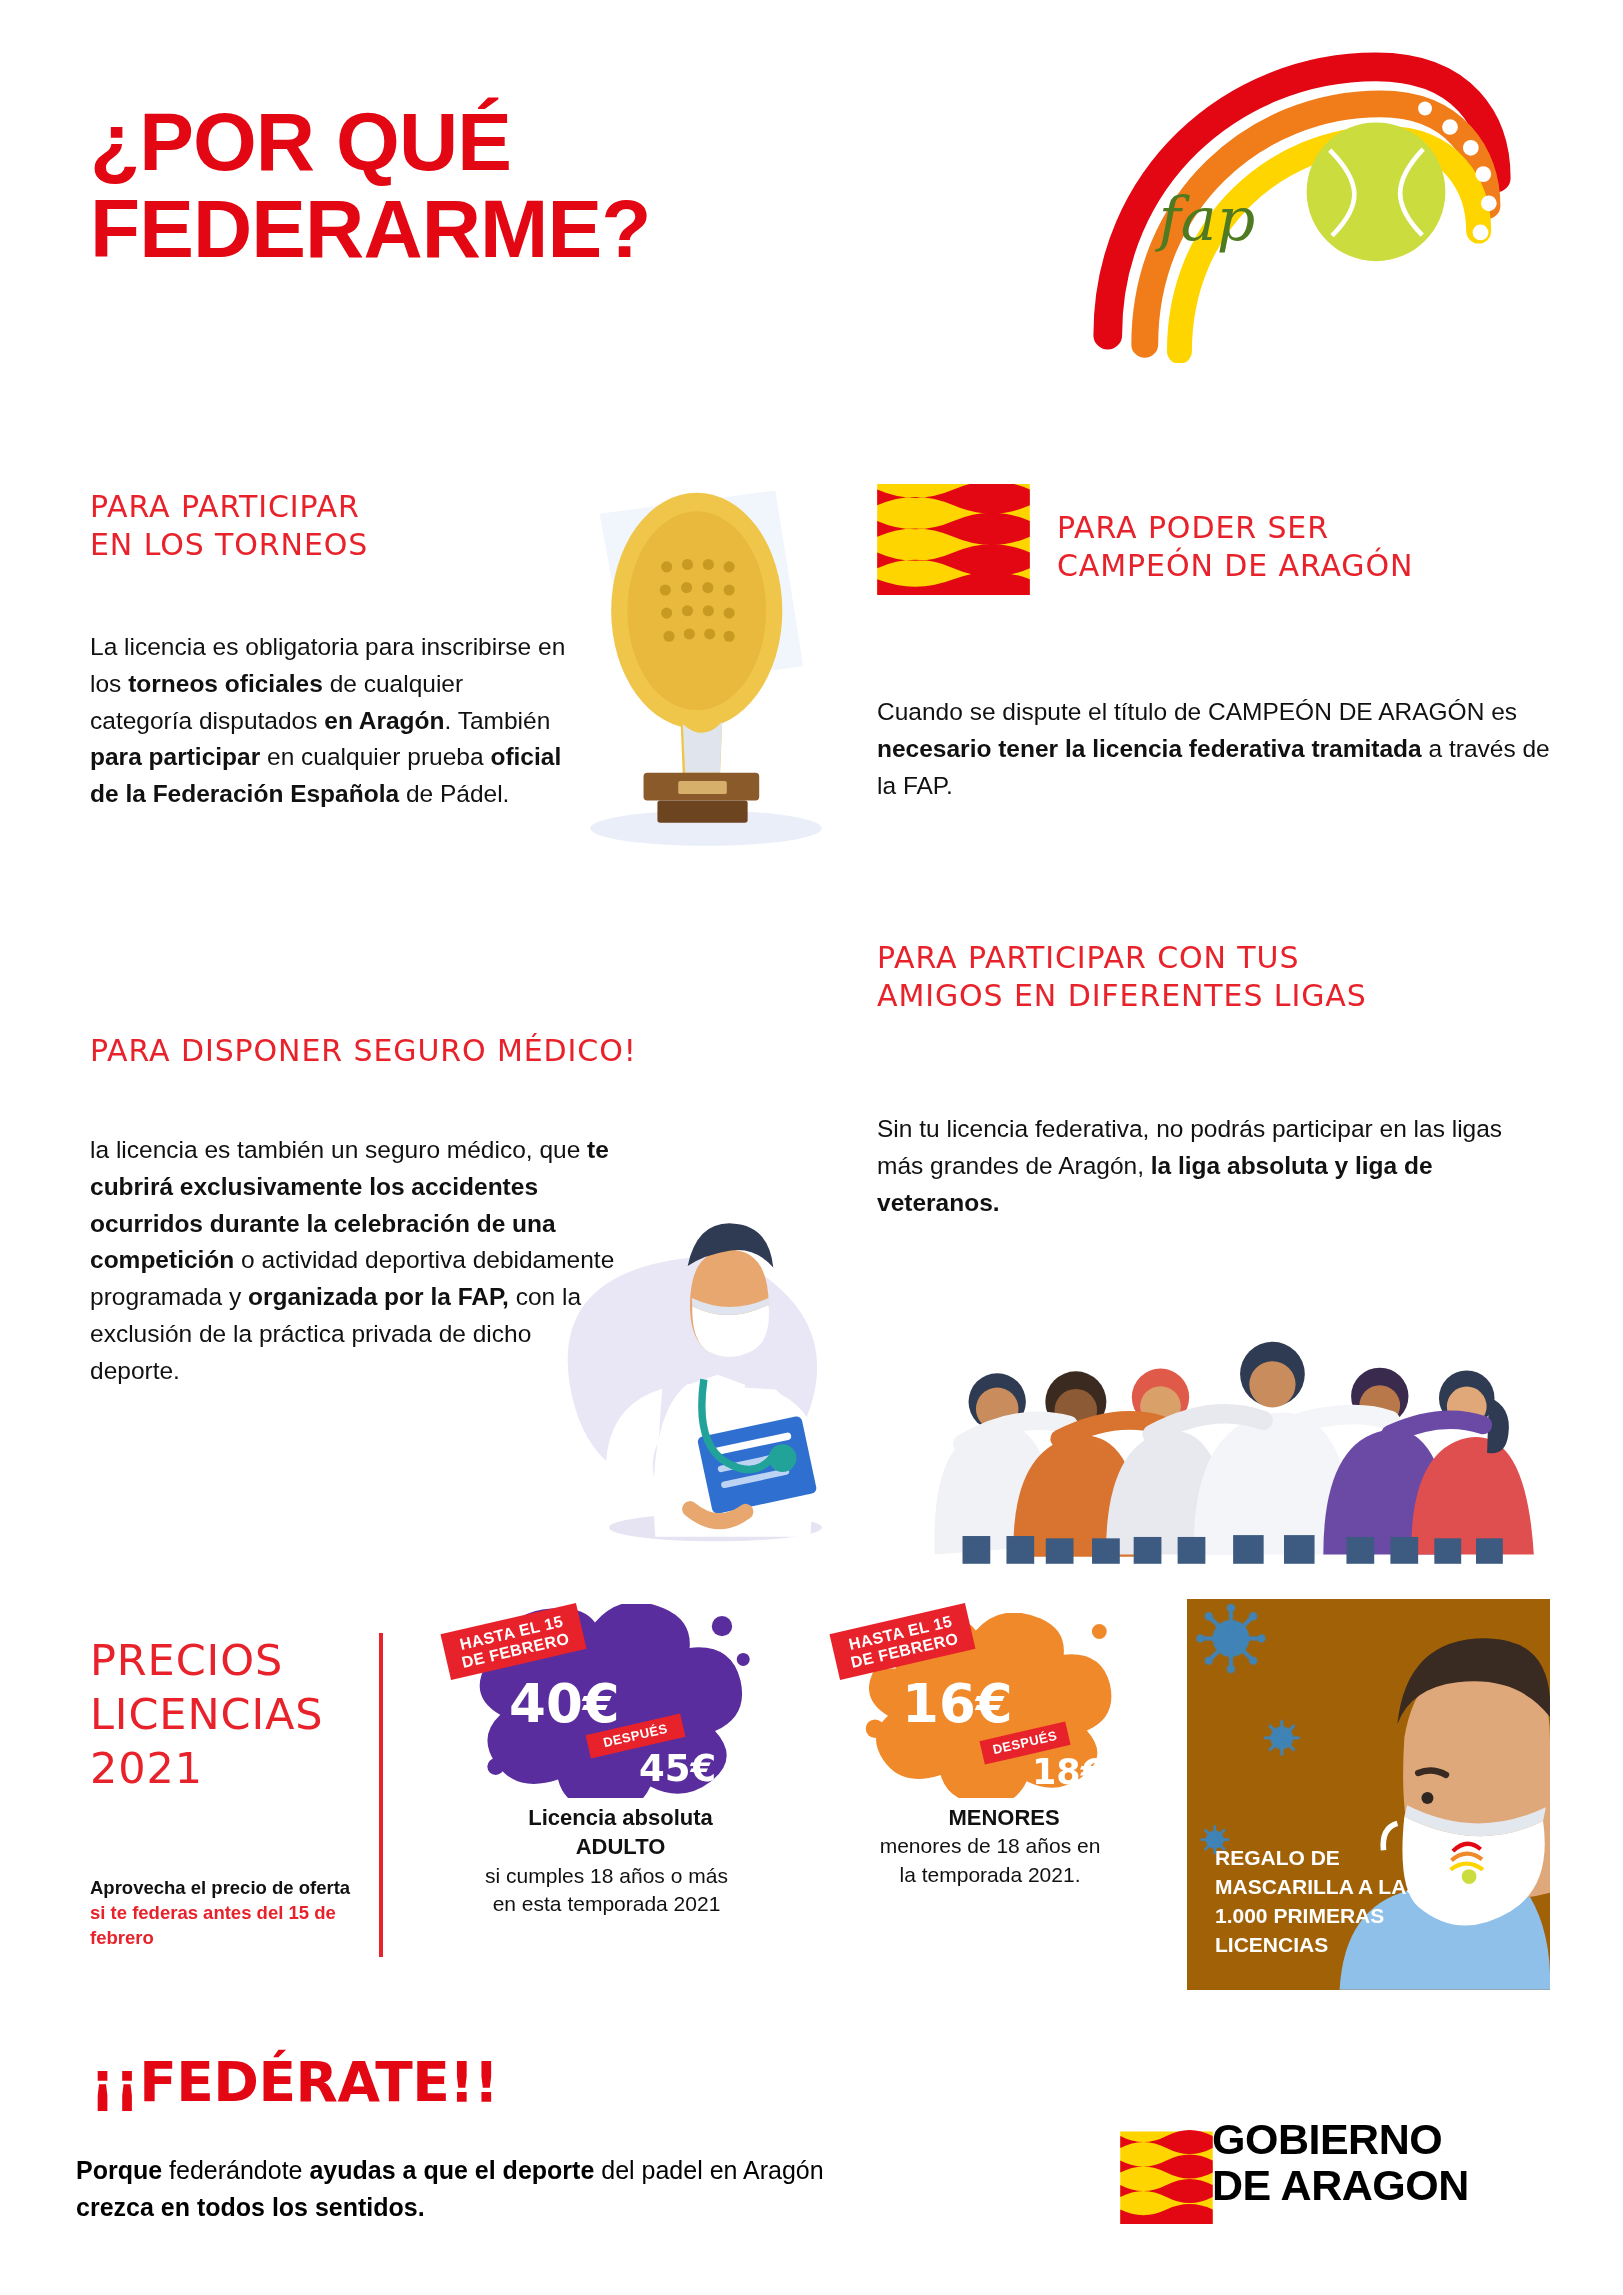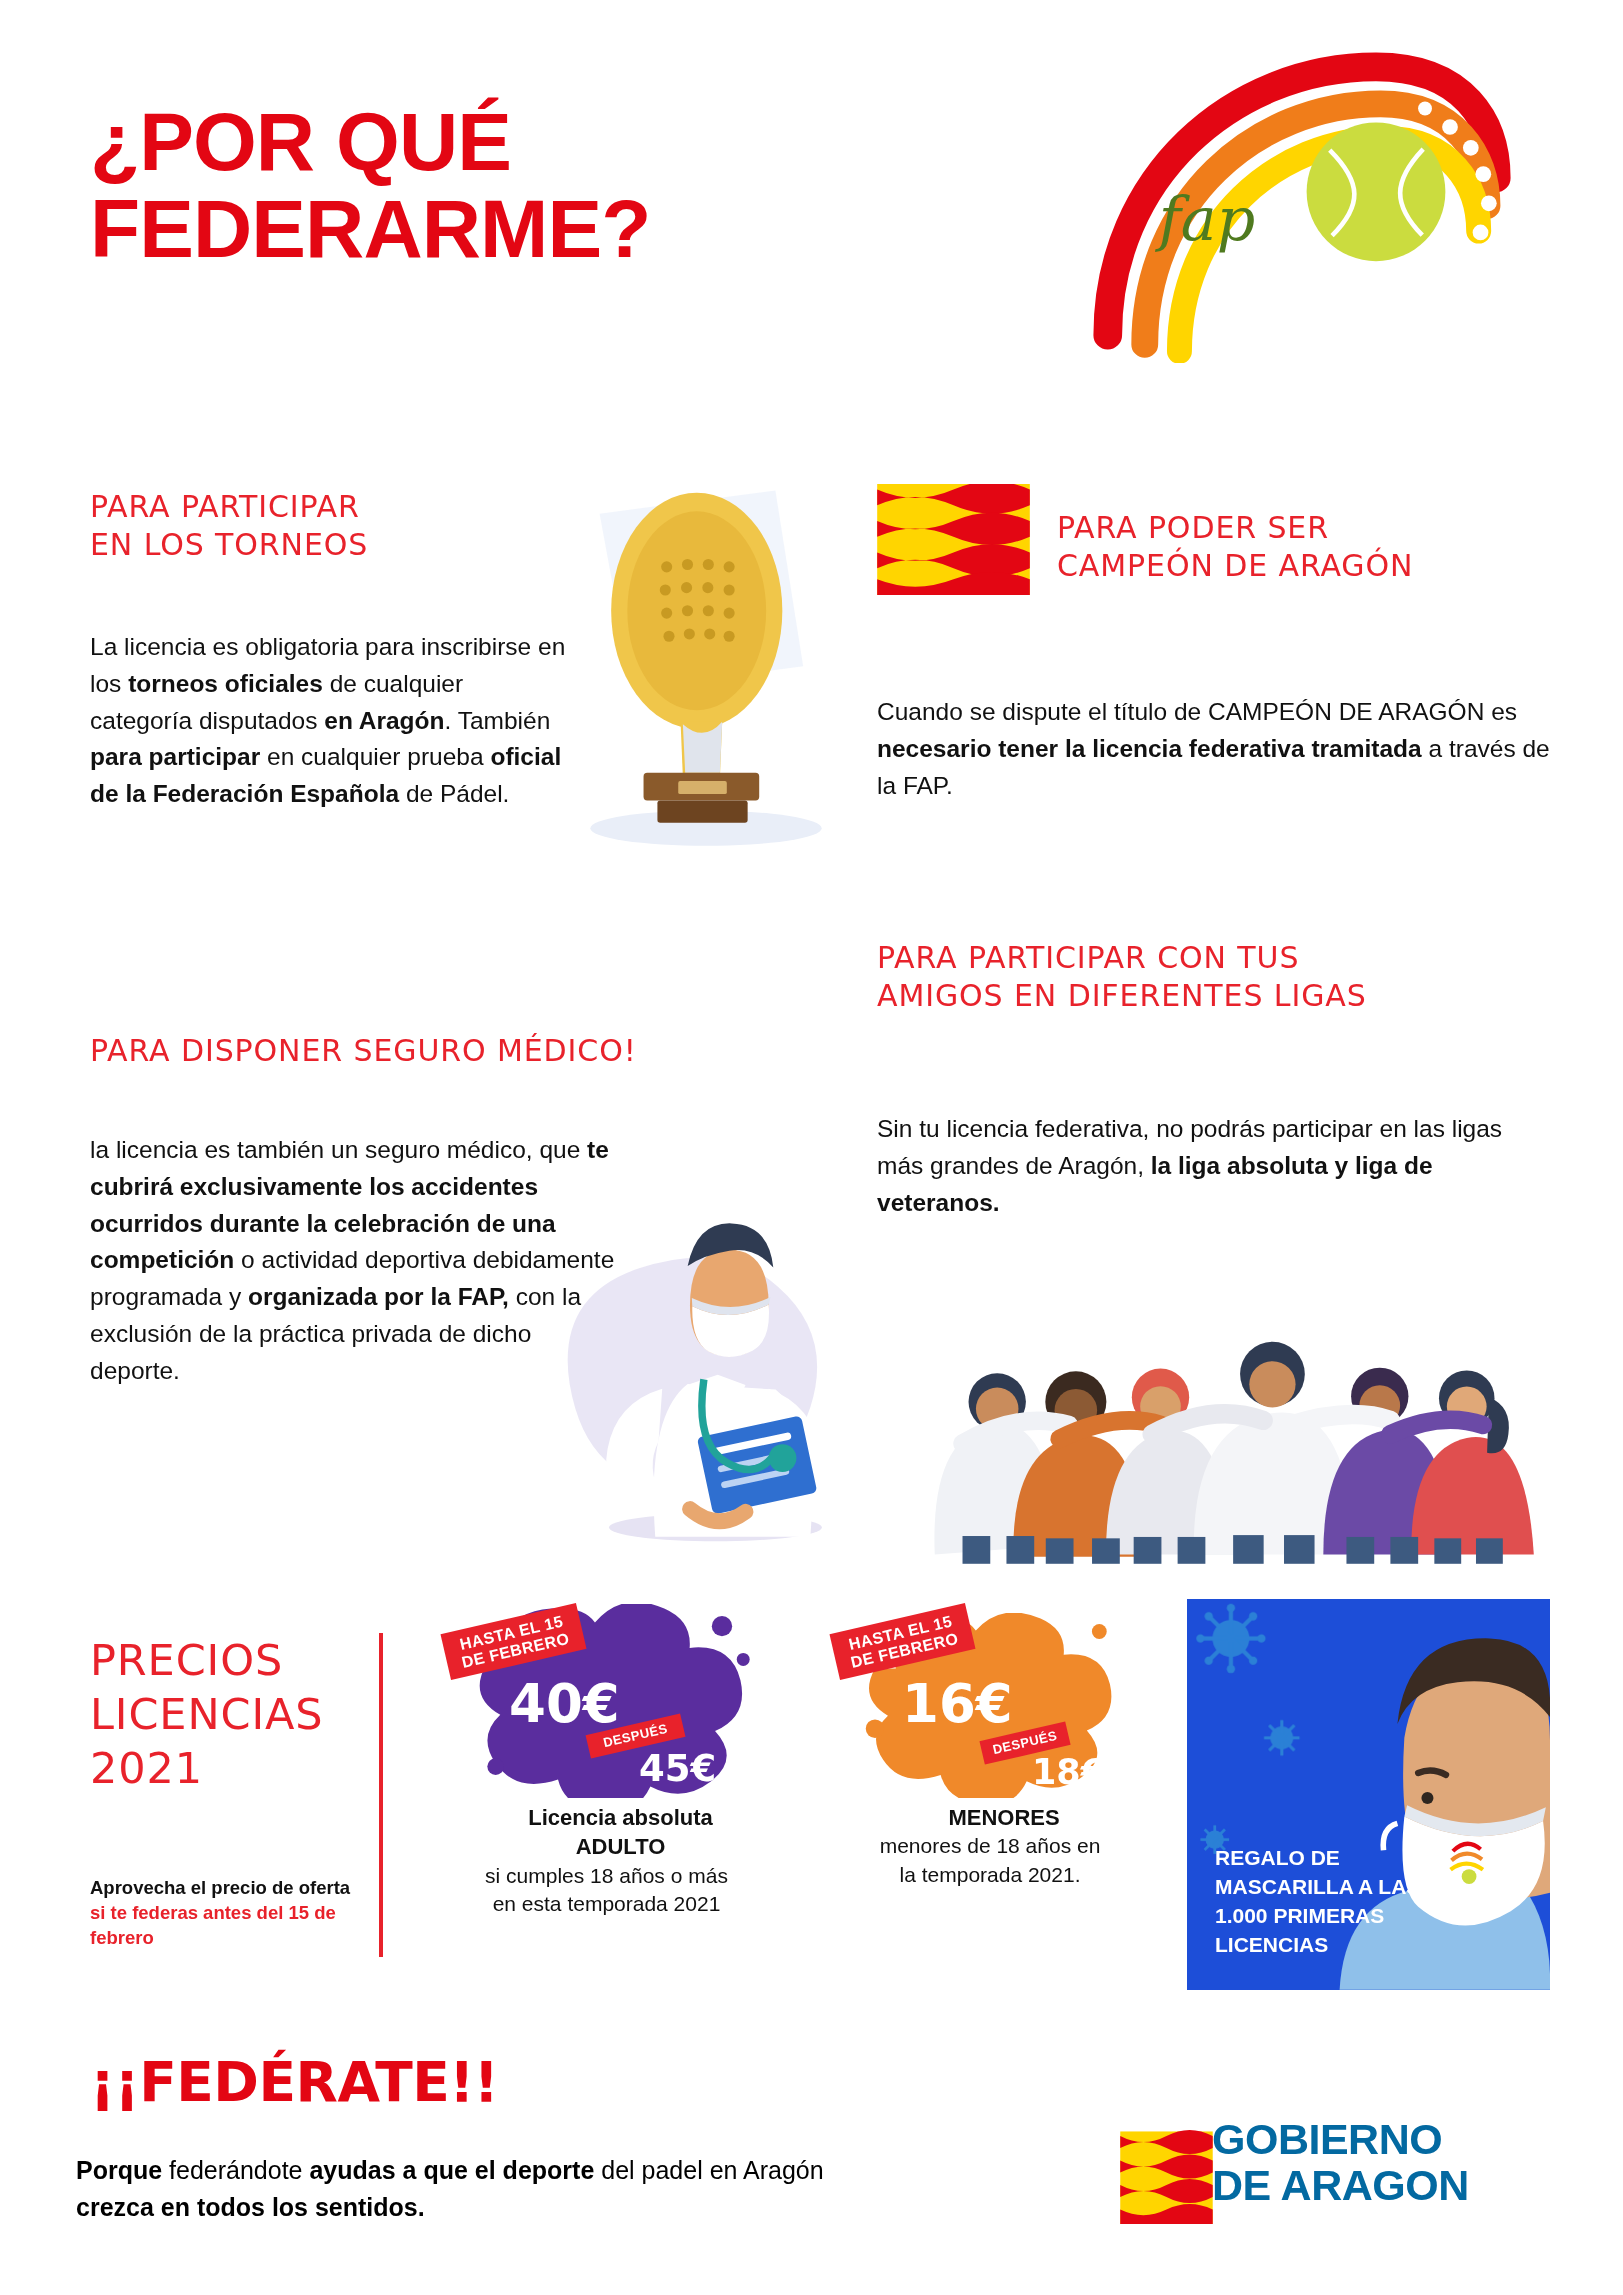--- a/index.html
+++ b/index.html
@@ -115,41 +115,41 @@
   .price-num {
     position: absolute;
     color: #fff;
     font-weight: bold;
     font-family: "DejaVu Sans", sans-serif;
   }
 
   
   .mask-box {
     position: absolute; left: 1187px; top: 1599px; width: 363px; height: 391px;
-    background: #1d4ed8; overflow: hidden;
+    background: #a16207; overflow: hidden;
   }
   .mask-text {
     position: absolute; left: 28px; top: 245px; width: 217px;
     color: #fff; font-weight: bold; font-size: 21px; line-height: 1.38;
   }
 
   
   .federate {
     position: absolute; left: 90px; top: 2050px;
     color: #e30613; font-size: 55px; font-weight: bold; letter-spacing: -0.5px;
     font-family: "DejaVu Sans", sans-serif;
   }
   .federate-sub {
     position: absolute; left: 76px; top: 2152px; width: 787px;
     font-size: 25px; line-height: 1.46; color: #000000;
   }
   .gob-logo { position: absolute; left: 1111px; top: 2115px; width: 430px; height: 130px; }
   .gob-text {
     position: absolute; left: 1212px; top: 2117px;
-    font-size: 43px; font-weight: bold; line-height: 1.06; color: #0369a1;
+    font-size: 43px; font-weight: bold; line-height: 1.06; color: #000000;
     letter-spacing: -0.5px;
   }
 </style>
 </head>
 <body>
 
 <div class="page">
 
   <div class="title">
     <span>¿POR QUÉ</span>

